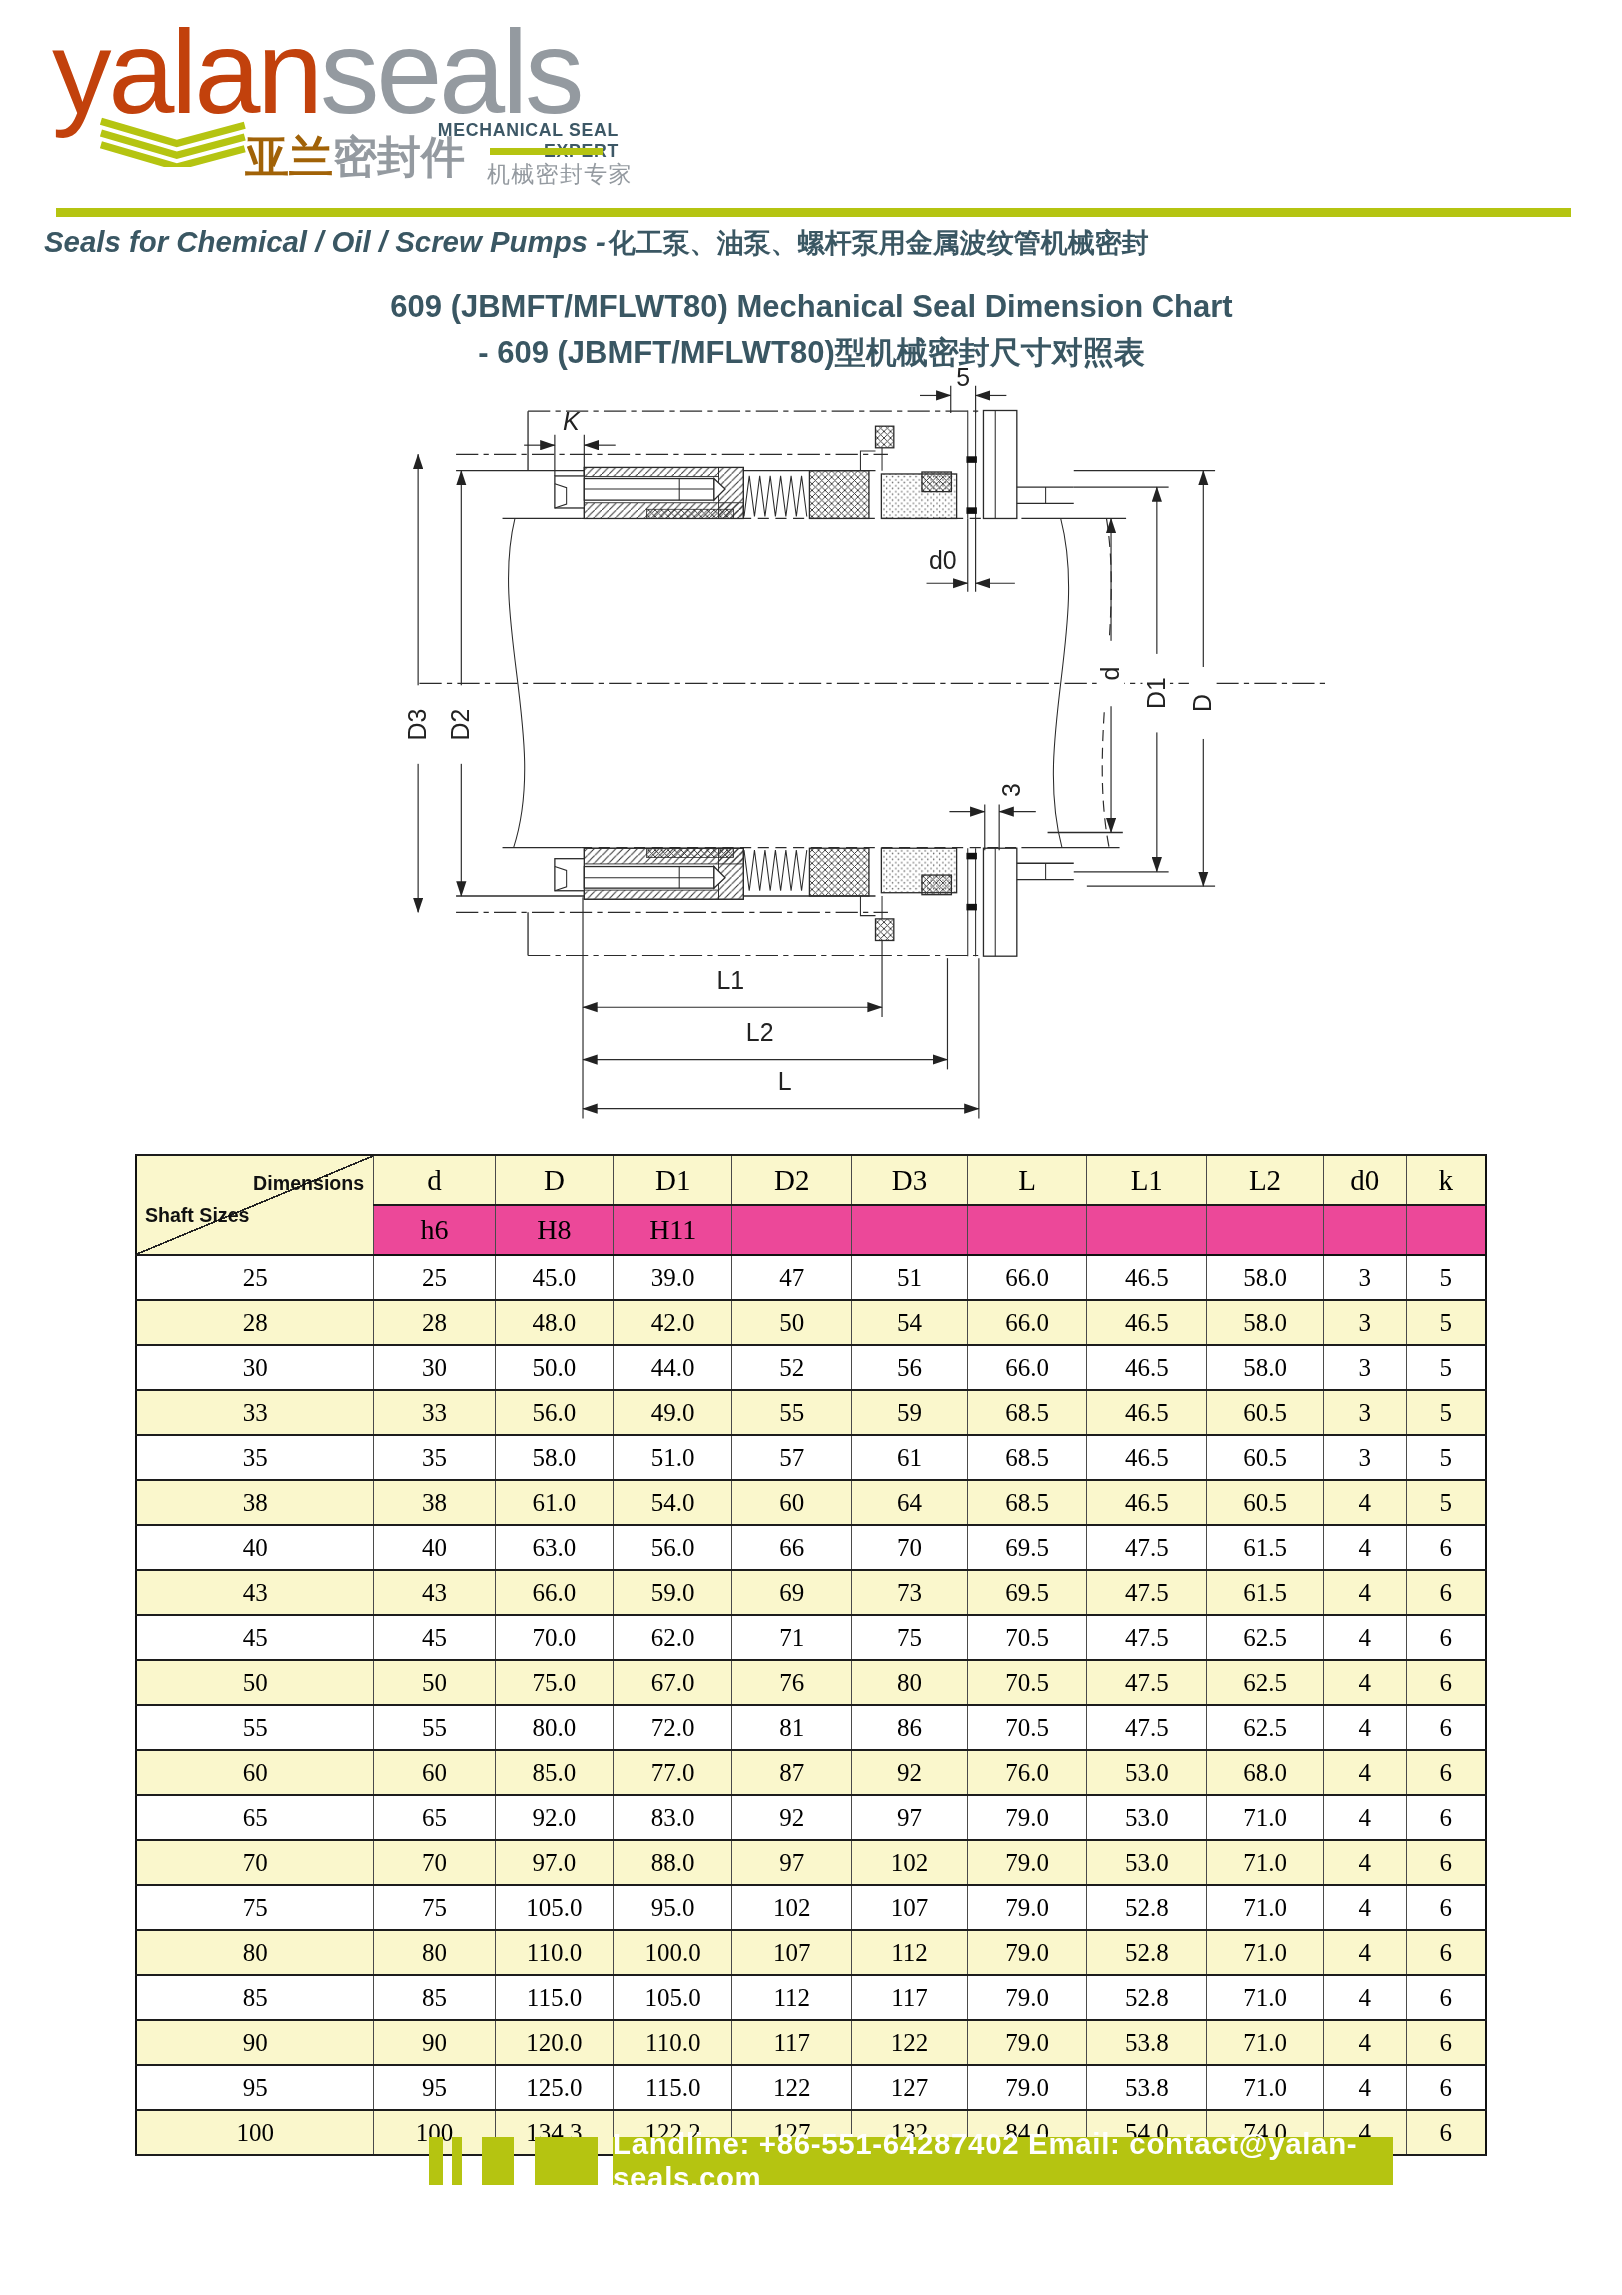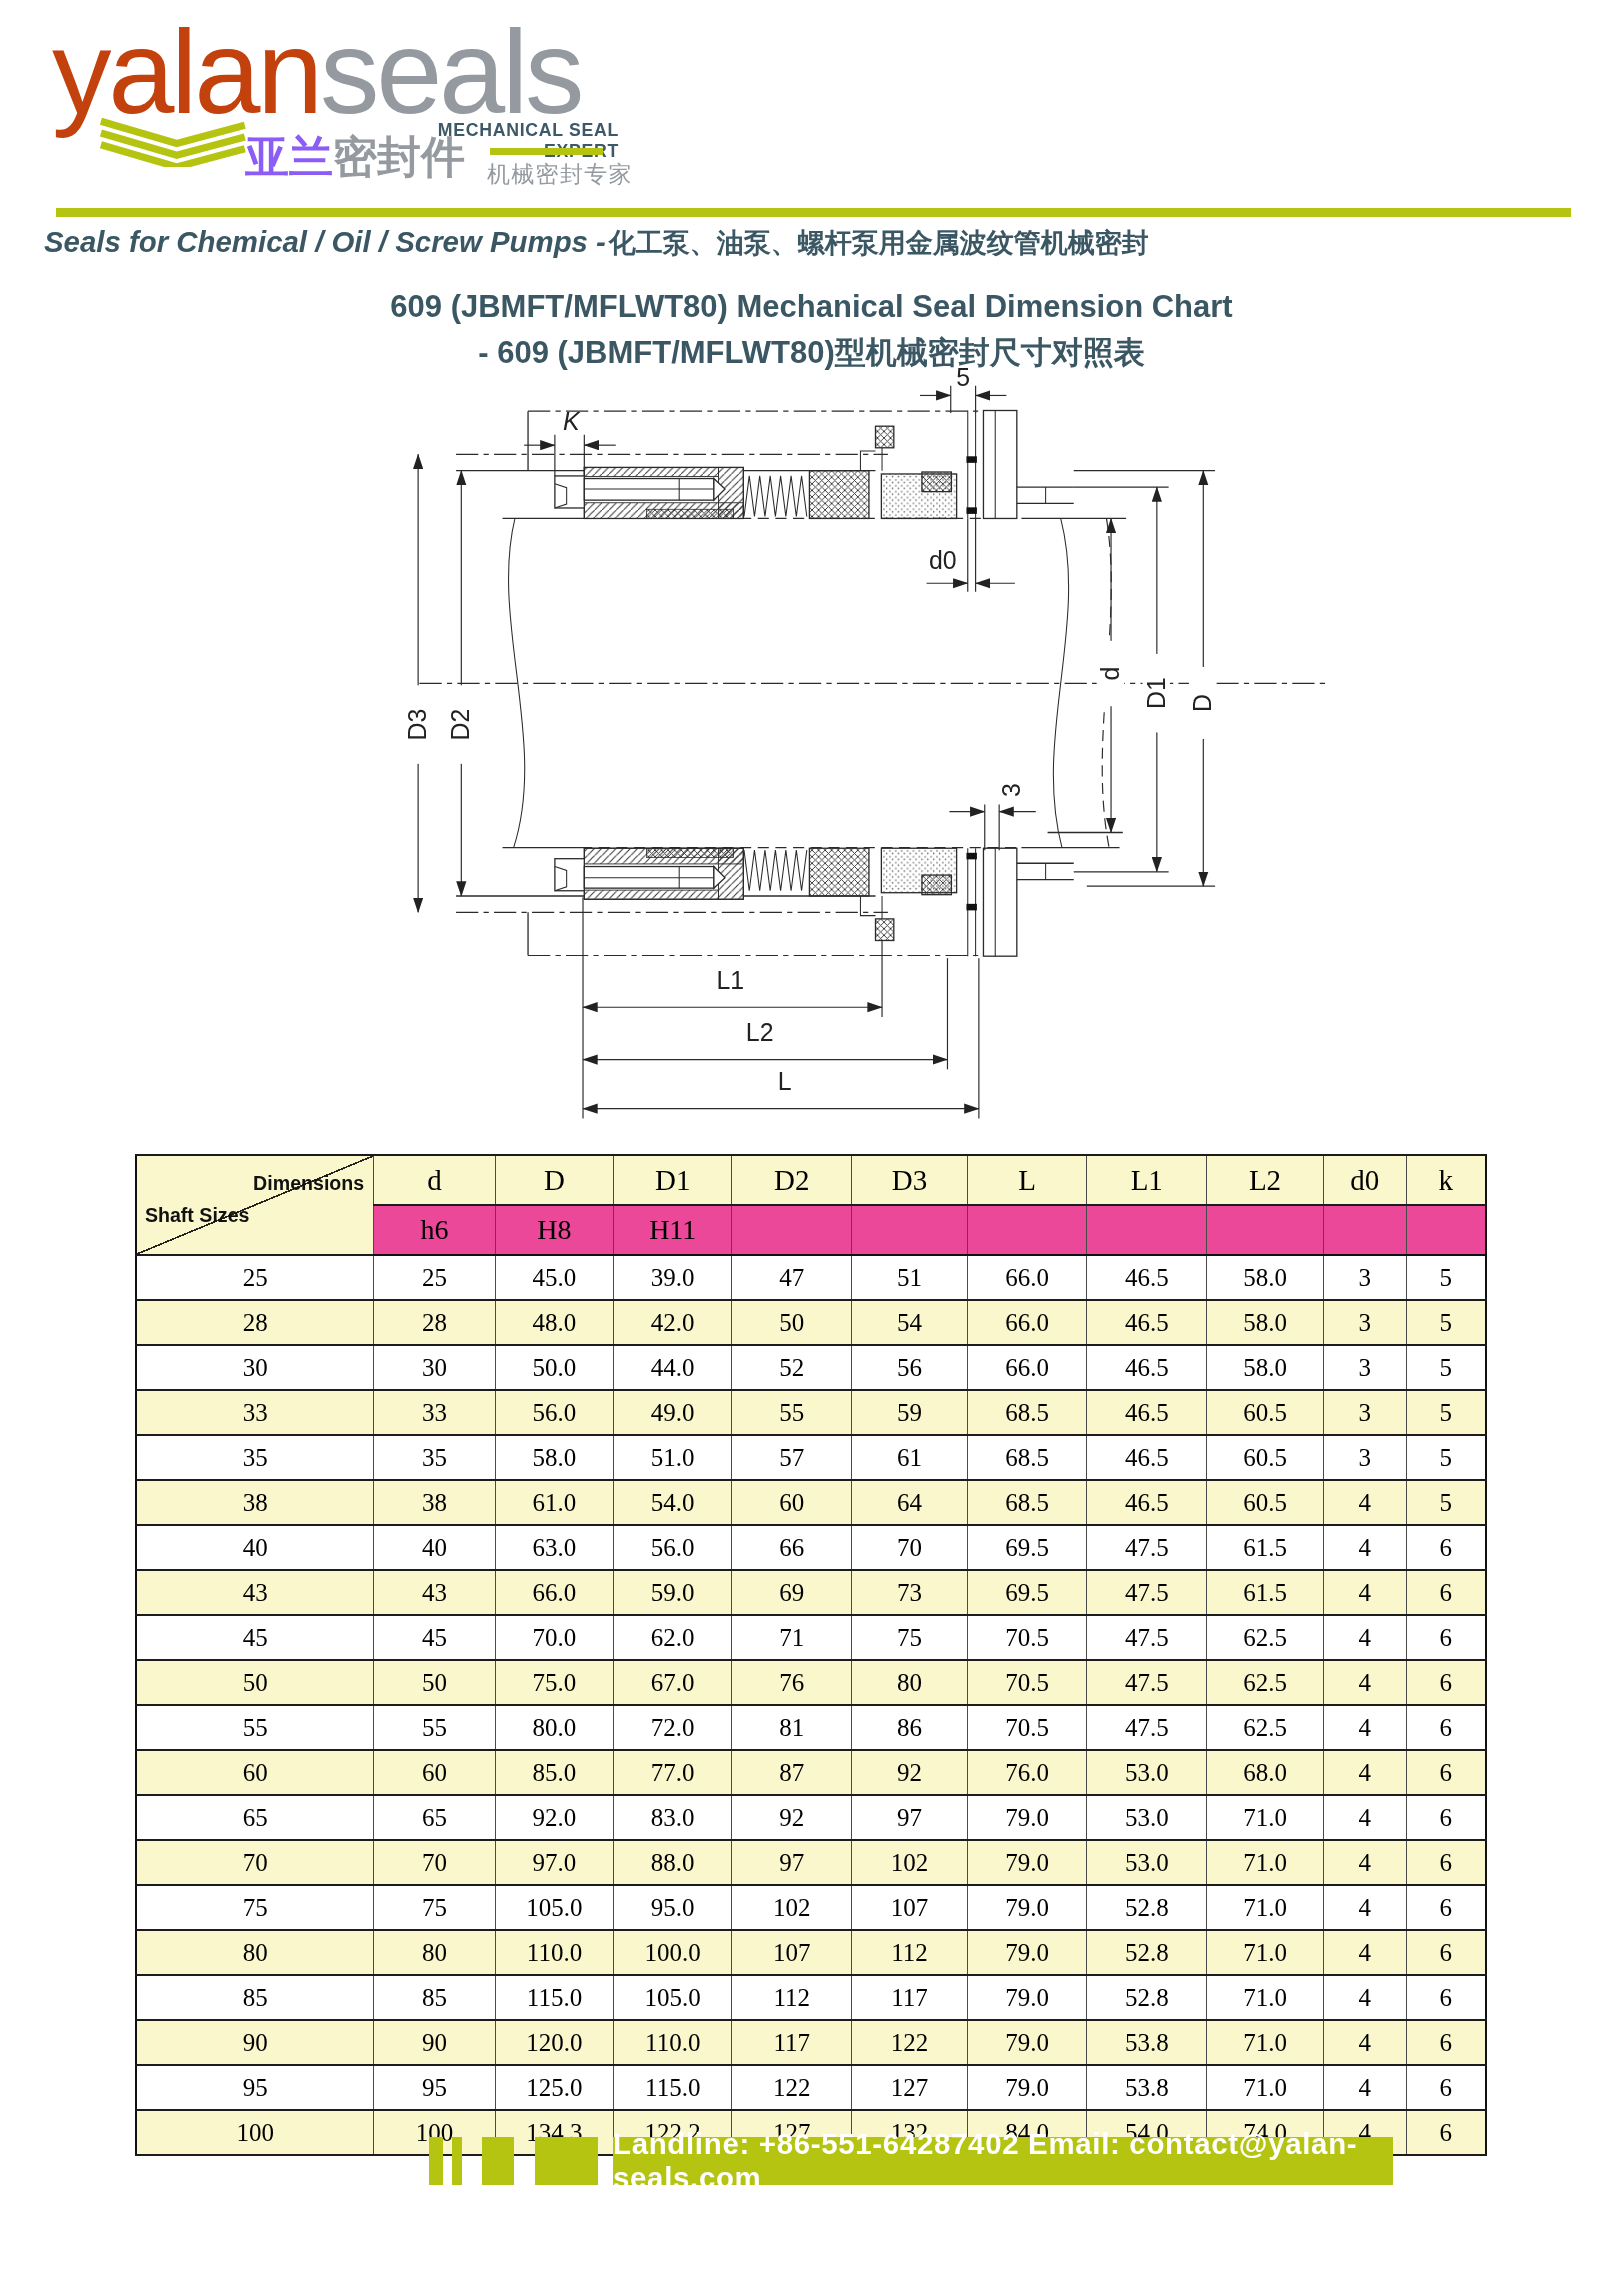--- a/index.html
+++ b/index.html
@@ -5,21 +5,21 @@
   html,body{margin:0;padding:0;background:#e8e8e8;}
   .page{position:relative;width:1623px;height:2295px;background:#ffffff;overflow:hidden;
         font-family:"Liberation Sans",sans-serif;}
   
   .wordmark{position:absolute;left:52px;top:11.8px;font-size:119px;letter-spacing:-3.3px;line-height:1;}
   .wm-dark{color:#c2410c;}
   .wm-gray{color:#949aa0;}
   .tagline-en{position:absolute;left:366px;top:120px;width:253px;text-align:right;
               font-size:17.7px;font-weight:bold;letter-spacing:0.7px;color:#3d5866;}
   .brand-cn{position:absolute;left:245px;top:135px;font-size:44px;font-weight:bold;line-height:1;}
-  .brand-cn .cn-dark{color:#8b5cf6;margin-top:43px;}
+  .brand-cn .cn-dark{color:#a16207;margin-top:43px;}
   .brand-cn .cn-gray{color:#949aa0;}
   .green-dash{position:absolute;left:490px;top:148px;width:113px;height:7.2px;background:#b5c411;}
   .tagline-cn{position:absolute;left:487px;top:159px;font-size:23px;color:#949aa0;letter-spacing:1.3px;}
   .chevron{position:absolute;left:98px;top:116px;}
   
   .top-rule{position:absolute;left:56px;top:208px;width:1515px;height:8.5px;background:#b5c411;}
   .subtitle{position:absolute;left:44px;top:225px;width:1531px;white-space:nowrap;color:#3a5763;}
   .subtitle .st-en{font-style:italic;font-weight:bold;font-size:29.4px;}
   .subtitle .st-cn{font-weight:bold;font-size:27px;}
   .doc-title{position:absolute;left:0;width:1623px;text-align:center;color:#3a5763;font-weight:bold;}

